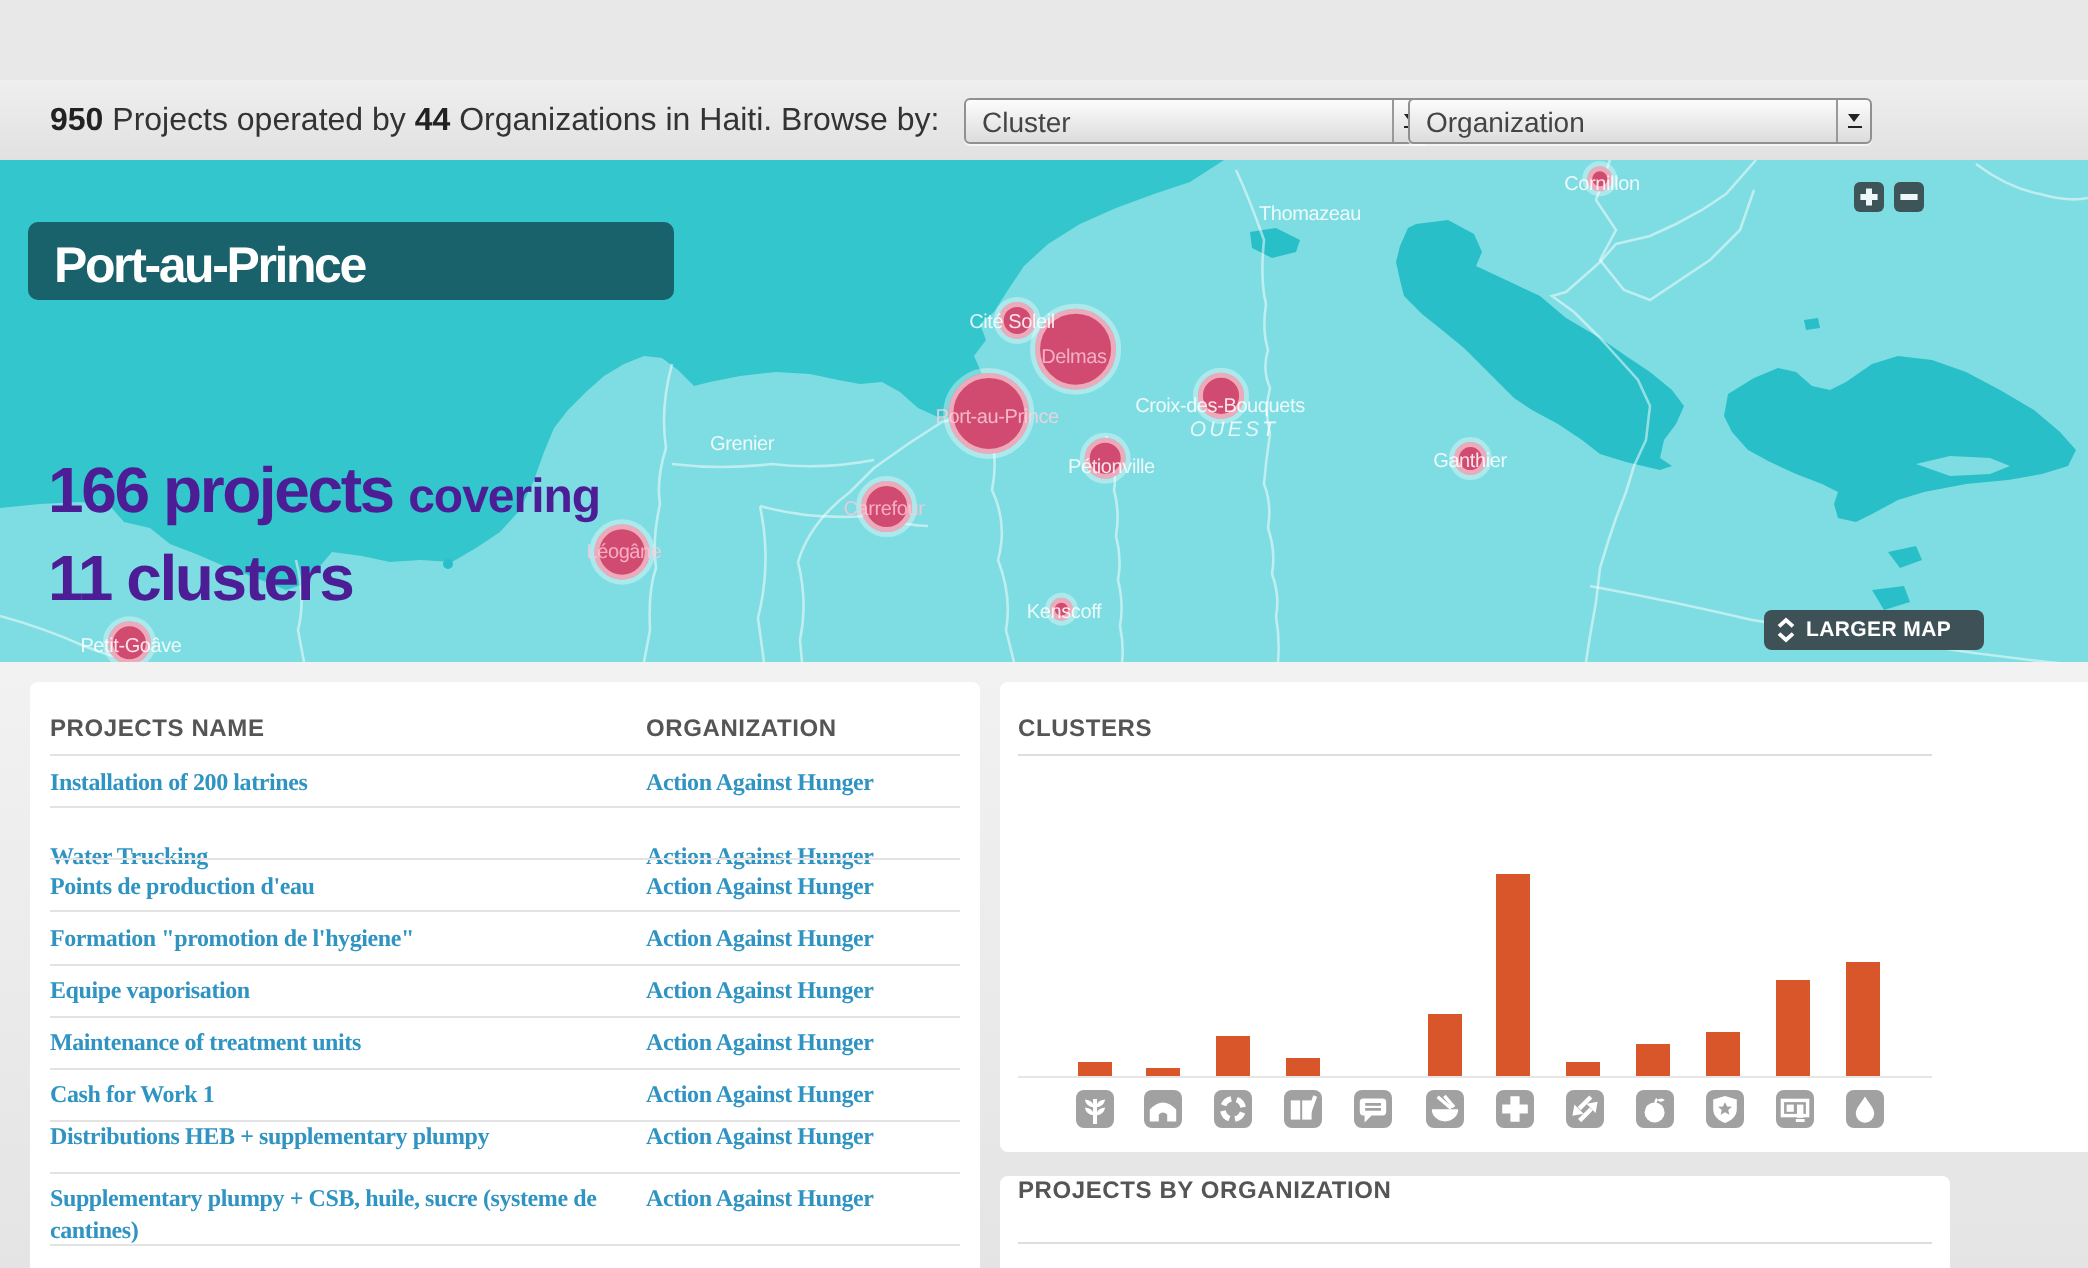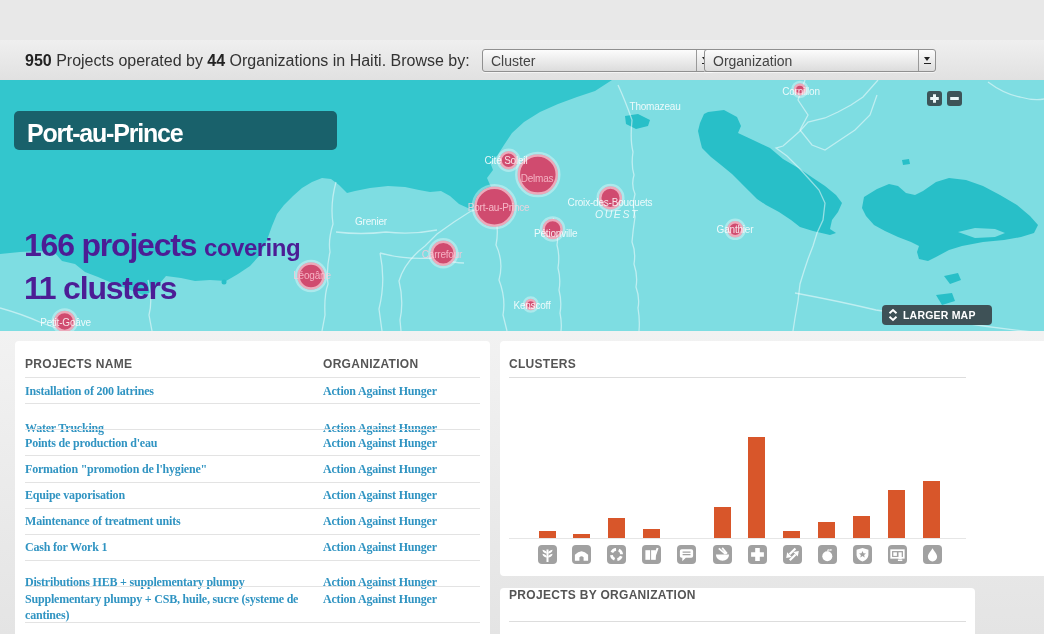--- a/index.html
+++ b/index.html
@@ -189,21 +189,21 @@
       <div class="trow" style="top:95px;">Points de production d'eau<span class="c2">Action Against Hunger</span></div>
       <div class="tline" style="top:114px;"></div>
       <div class="trow" style="top:121px;">Formation "promotion de l'hygiene"<span class="c2">Action Against Hunger</span></div>
       <div class="tline" style="top:141px;"></div>
       <div class="trow" style="top:147px;">Equipe vaporisation<span class="c2">Action Against Hunger</span></div>
       <div class="tline" style="top:167px;"></div>
       <div class="trow" style="top:173px;">Maintenance of treatment units<span class="c2">Action Against Hunger</span></div>
       <div class="tline" style="top:193px;"></div>
       <div class="trow" style="top:199px;">Cash for Work 1<span class="c2">Action Against Hunger</span></div>
       <div class="tline" style="top:219px;"></div>
-      <div class="trow" style="top:234px;">Distributions HEB + supplementary plumpy<span class="c2">Action Against Hunger</span></div>
+      <div class="trow" style="top:220px;">Distributions HEB + supplementary plumpy<span class="c2">Action Against Hunger</span></div>
       <div class="tline" style="top:245px;"></div>
       <div class="trow" style="top:250px; width:302px; line-height:16px;">Supplementary plumpy + CSB, huile, sucre (systeme de cantines)<span class="c2" style="width:160px;">Action Against Hunger</span></div>
       <div class="tline" style="top:281px;"></div>
     </div>
     <div class="panel" id="pclusters">
       <div class="phead" style="left:9px; top:16px;">CLUSTERS</div>
       <div class="phline" style="left:9px; top:36px; width:457px;"></div>
       <div class="phline" style="left:9px; top:197px; width:457px; background:#e6e6e6;"></div>
       <div class="cbar" style="left:39px;  height:7px;   top:190px;"></div>
       <div class="cbar" style="left:73px;  height:4px;   top:193px;"></div>

